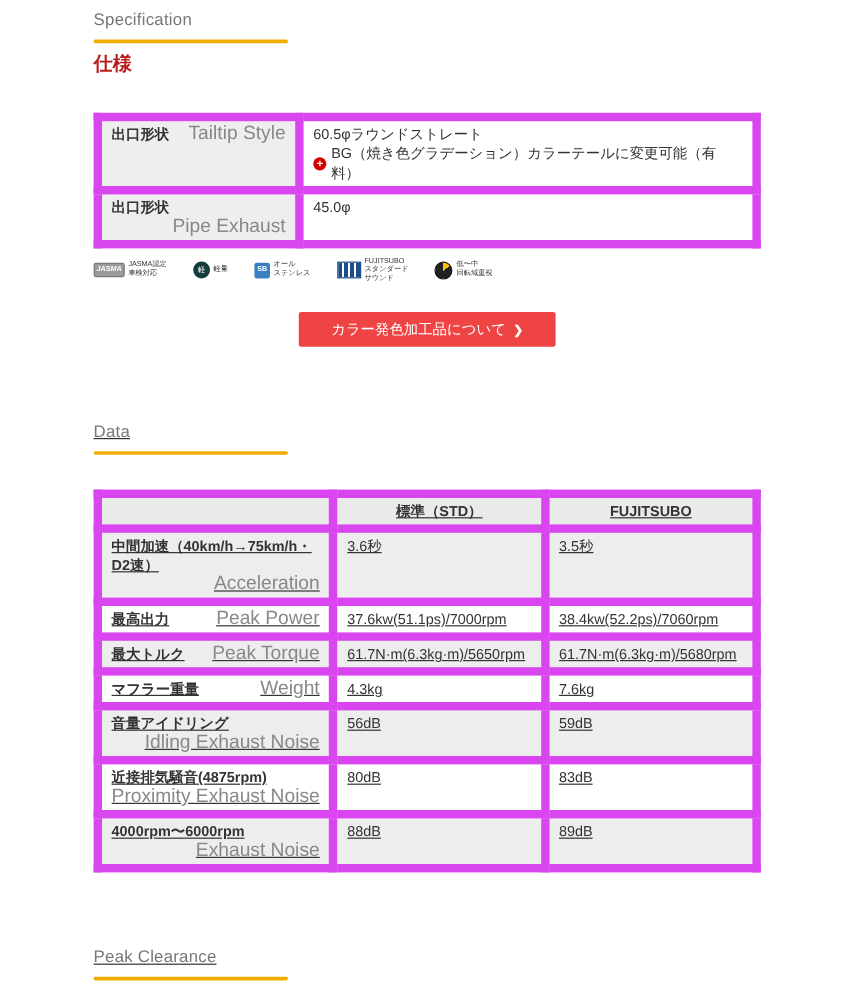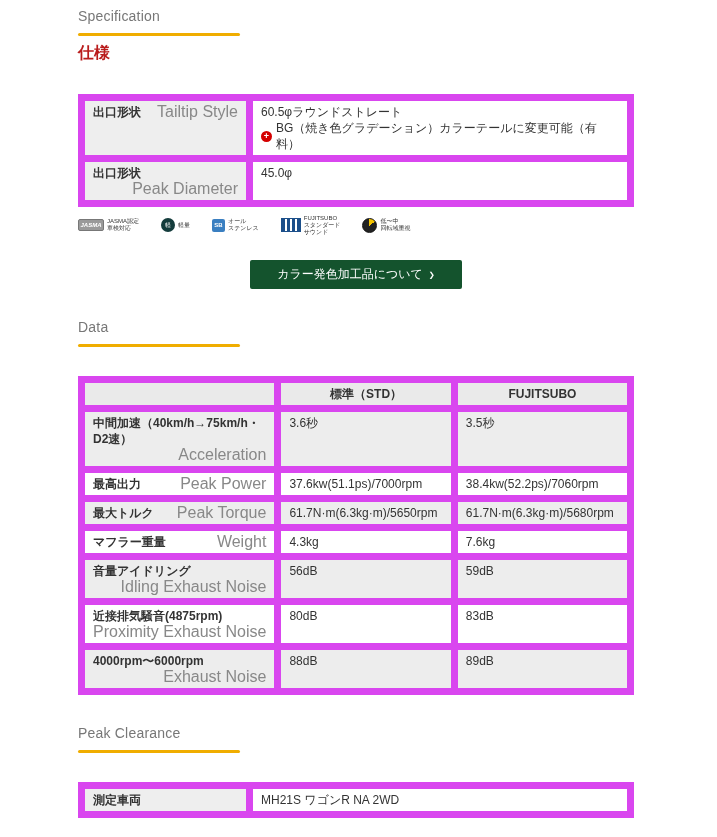--- a/index.html
+++ b/index.html
@@ -39,26 +39,26 @@
   .badge { display:flex; align-items:center; margin-right:22px; }
   .badge .txt { font-size:6px; line-height:7px; color:#333; margin-left:3px; }
   .jasma-box { width:26px; height:12px; background:#9a9a9a; border:1px solid #777; border-radius:2px;
     color:#fff; font-size:6px; font-weight:bold; font-style:italic; display:flex; align-items:center; justify-content:center; }
   .circle-dark { width:14px; height:14px; border-radius:50%; background:#143c3c; display:flex; align-items:center; justify-content:center; color:#fff; font-size:6px; }
   .sb-box { width:13px; height:13px; background:#3a7fc1; color:#fff; font-size:6px; font-weight:bold; display:flex; align-items:center; justify-content:center; border-radius:2px; }
   .stripe-box { width:20px; height:14px; background:repeating-linear-gradient(90deg,#1c4f8a 0 3px,#ffffff 3px 5px); border:1px solid #1c4f8a; }
   .gauge { width:15px; height:15px; border-radius:50%; background:conic-gradient(#f5c400 0 55deg,#222 55deg 360deg); border:1px solid #111; }
 
   
-  .cta { display:block; margin:25px auto 0; background:#14532d; color:#fff; border:none;
-    font-size:12px; font-family:Liberation Mono, monospace; padding:6px 27px; border-radius:2px; cursor:pointer; }
+  .cta { display:block; margin:25px auto 0; background:#ef4444; color:#fff; border:none;
+    font-size:12px; font-family:Liberation Sans, sans-serif; padding:6px 27px; border-radius:2px; cursor:pointer; }
   .cta .chev { font-size:10px; margin-left:6px; font-weight:bold; }
 
   
-  .sect-gap { margin-top:30px; }
+  .sect-gap { margin-top:62px;text-decoration:underline; }
   .data-table { margin-top:29px; }
   .data-table th { background:#eaeaea; font-weight:bold; text-align:center; }
   .data-table tr.stripe td { background:#ededed; }
   .data-table .c2 { width:195px; }
   .data-table .c3 { width:194px; }
 
   .clr-table { margin-top:29px; }
   .clr-table .lbl { background:#eeeeee; font-weight:bold; }
 </style>
 </head>
@@ -85,21 +85,21 @@
           <div class="val-line">
             <span class="plus-ico">+</span>
             <span>BG（焼き色グラデーション）カラーテールに変更可能（有料）</span>
           </div>
         </td>
       </tr>
       <tr>
         <td class="lbl">
           <div class="lblflex">
             <span class="jp">出口形状</span>
-            <span class="en">Peak Diameter</span>
+            <span class="en">Pipe Exhaust</span>
           </div>
         </td>
         <td>45.0φ</td>
       </tr>
     </tbody>
       </table>
 
     <div class="badges">
       <div class="badge">
         <span class="jasma-box">JASMA</span>

